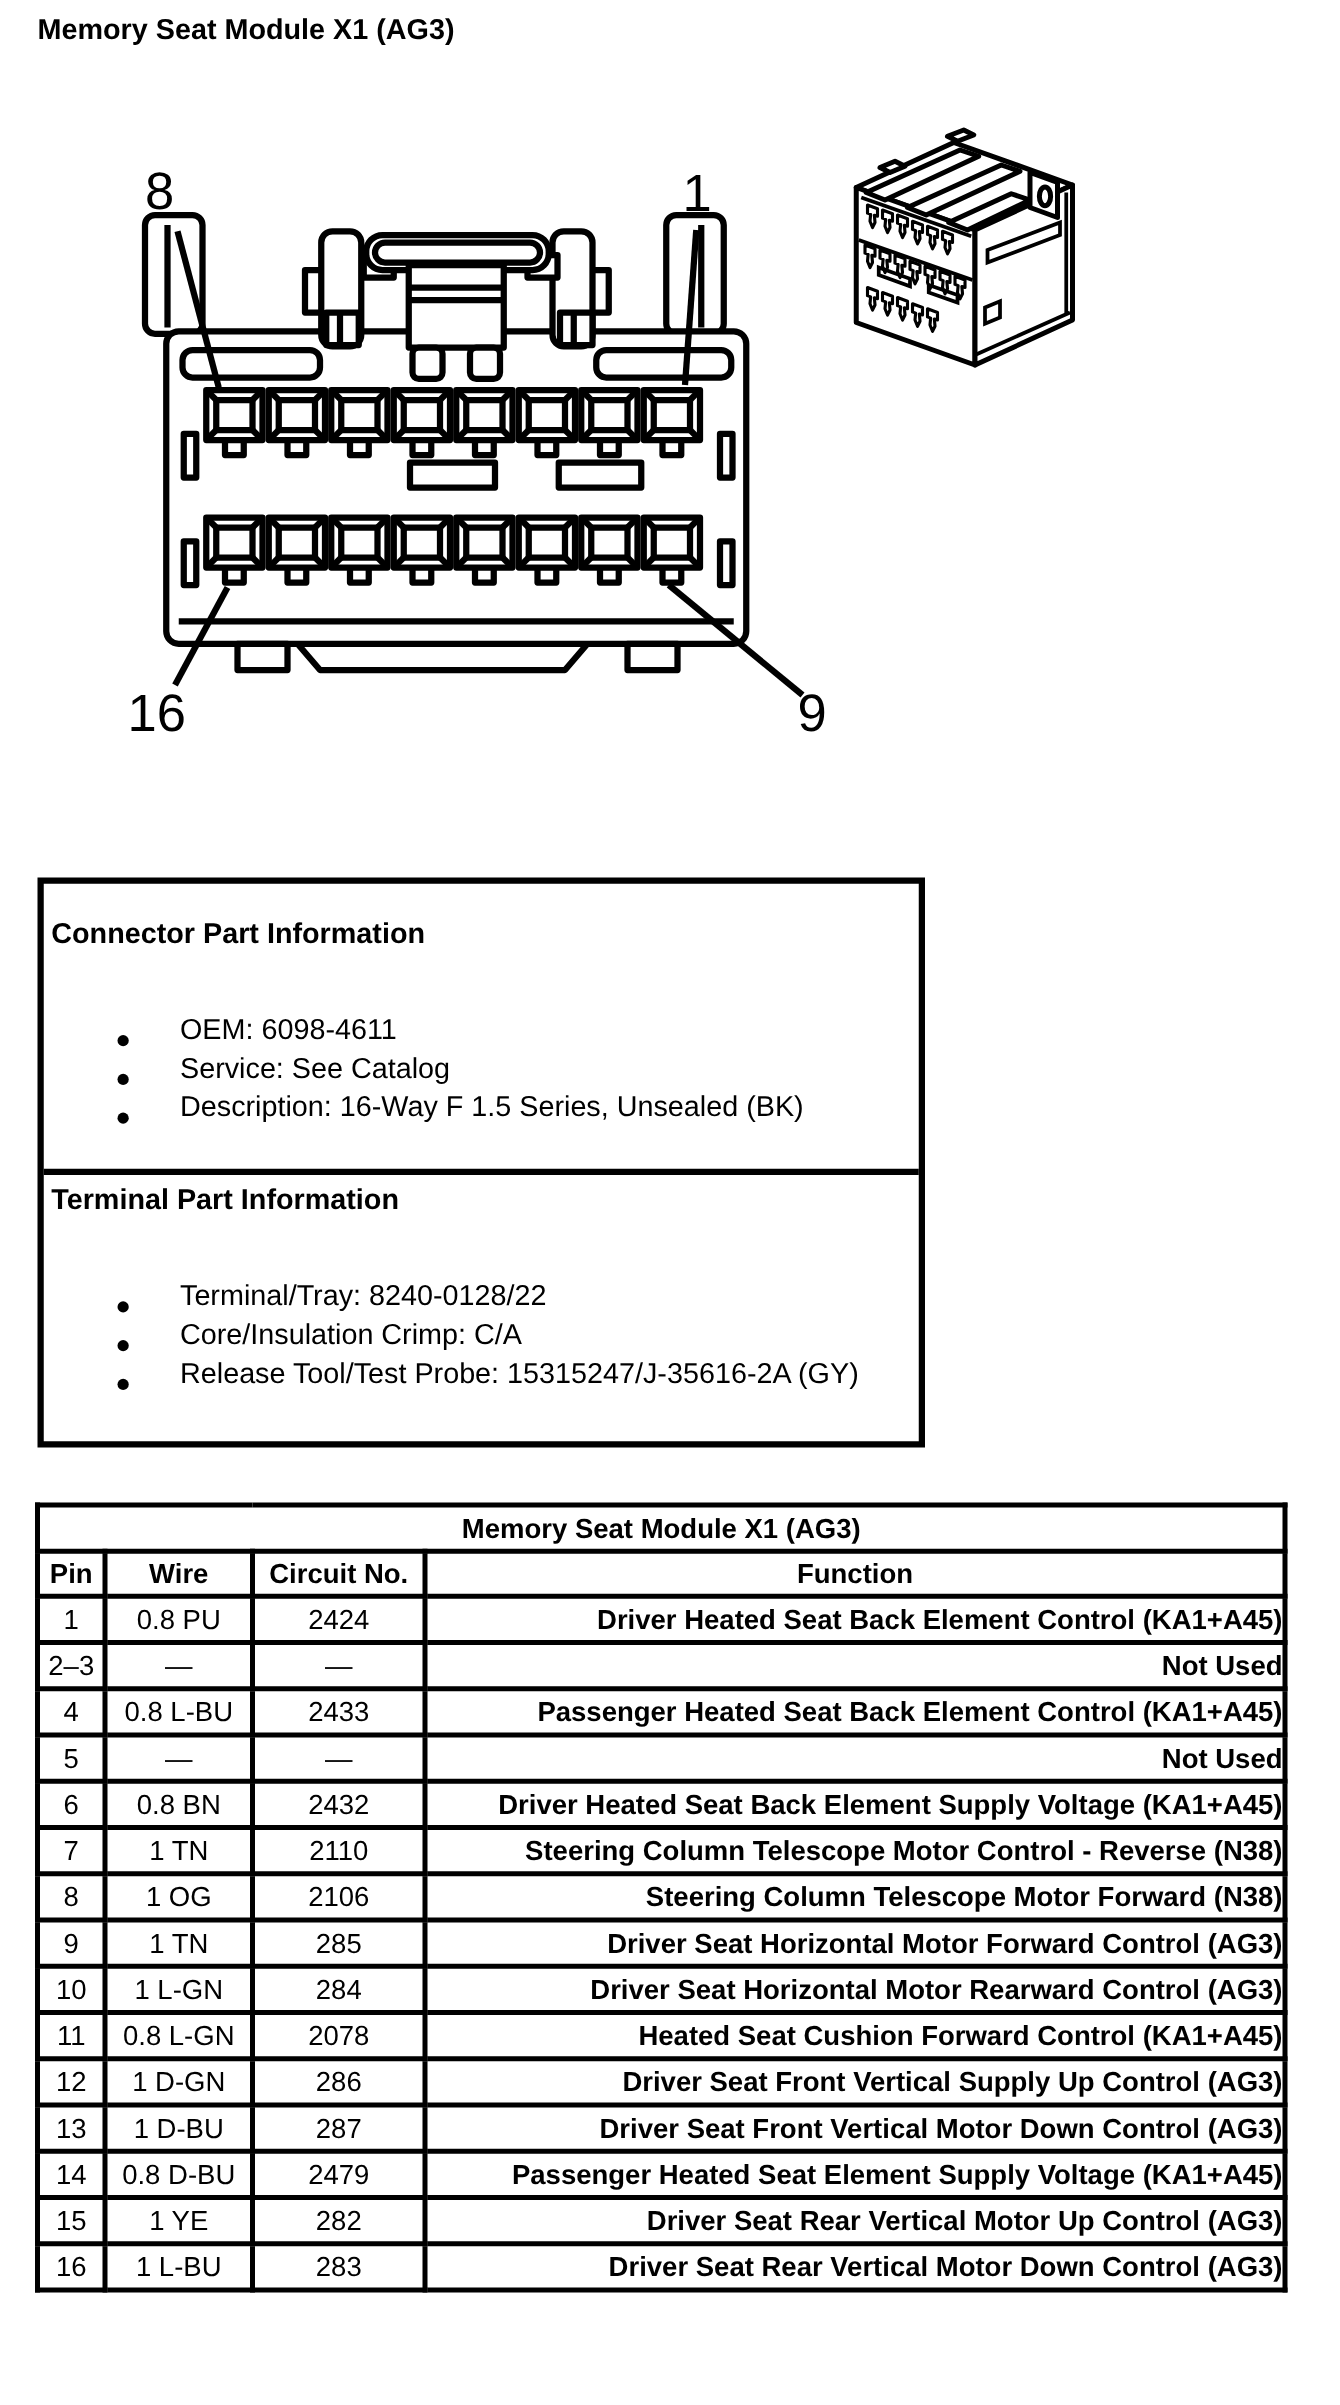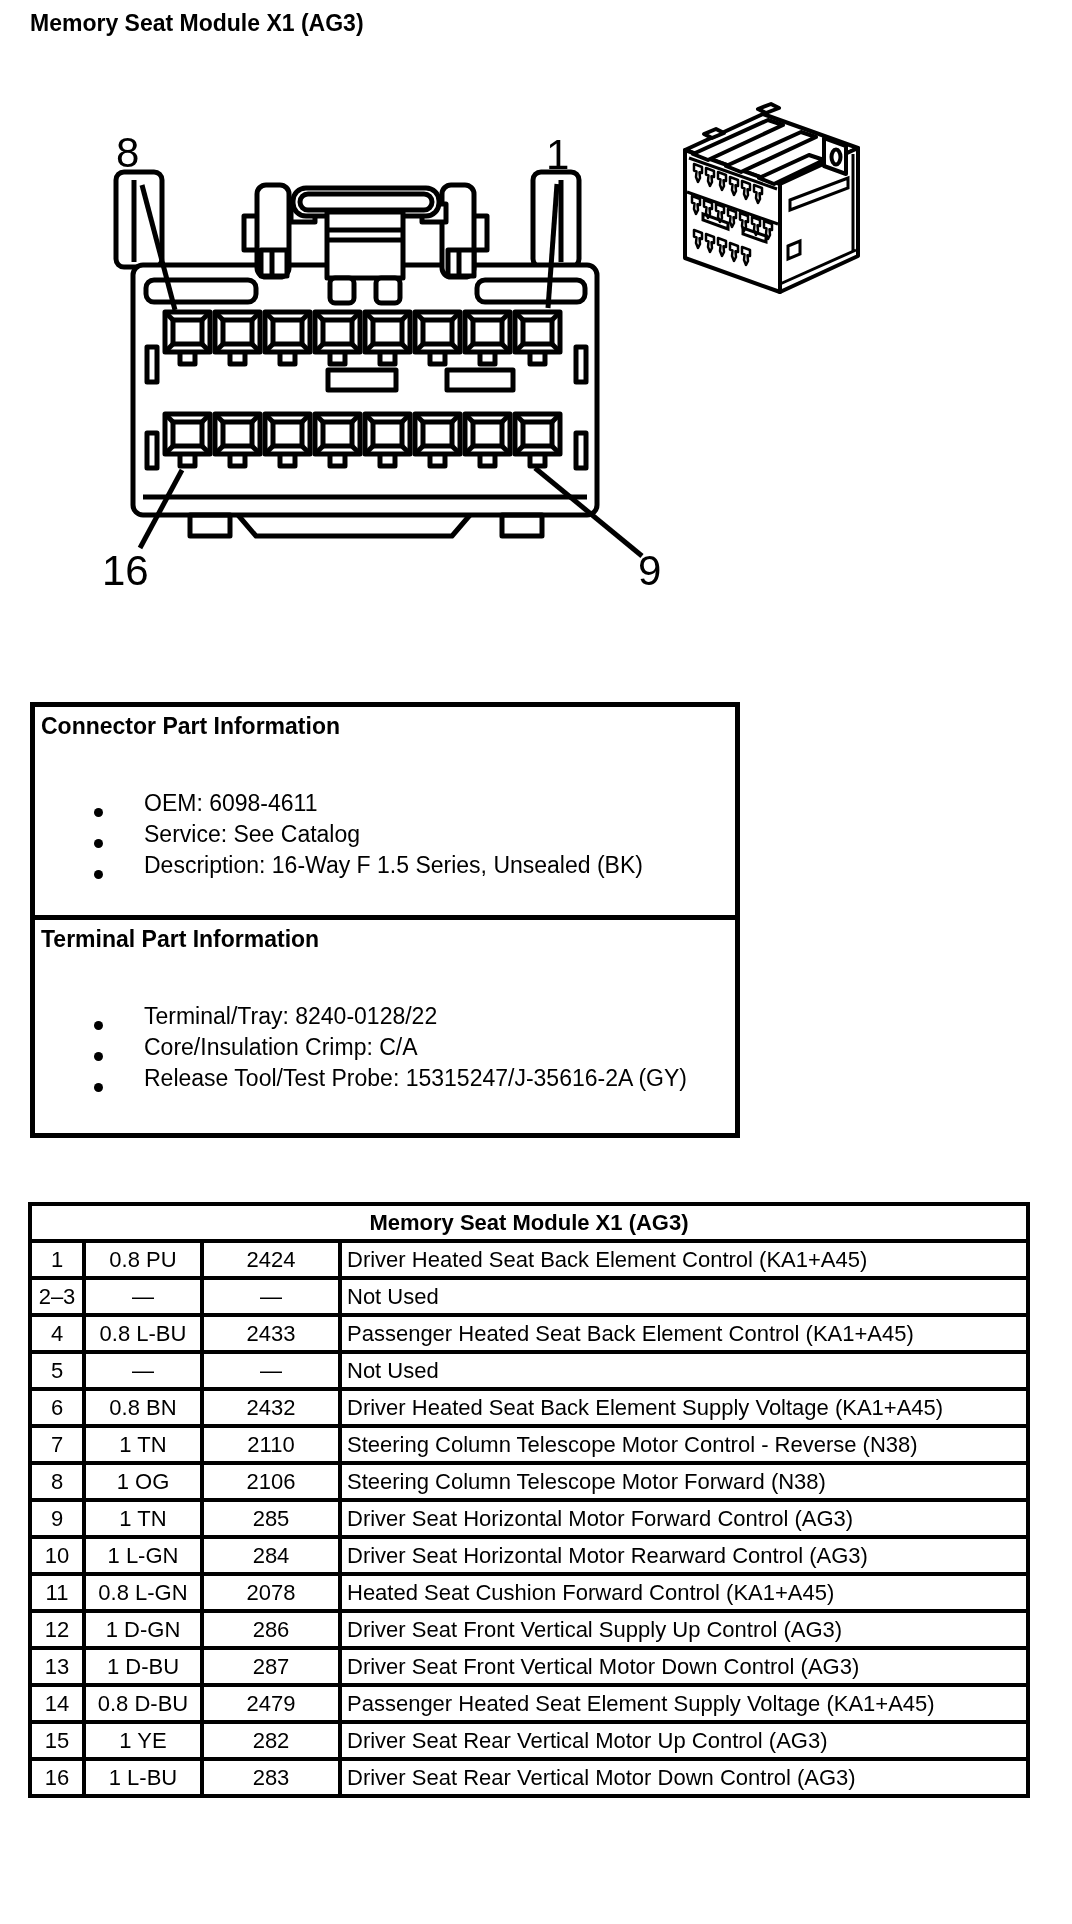--- a/index.html
+++ b/index.html
@@ -26,42 +26,42 @@
   .pl-8  { left:116px; top:132px; }
   .pl-1  { left:546px; top:134px; }
   .pl-16 { left:102px; top:550px; }
   .pl-9  { left:638px; top:550px; }
   
   .infobox {
     position:absolute; left:30px; top:702px; width:710px;
     border:5px solid var(--ink);
   }
   .info-section { padding:6px 8px 0 6px; height:213px; overflow:hidden; }
-  .info-section.first { border-bottom:5px solid var(--ink); }
+  .info-section.first { border-bottom:5px solid var(--ink);margin-top:20px; }
   .info-heading { font-size:23px; font-weight:bold; }
   .info-list { list-style:none; margin:46px 0 0 0; padding:0; }
   .info-list li { display:flex; align-items:flex-end; height:31px; font-size:23px; white-space:nowrap; }
   .bullet-dot {
     flex:0 0 auto; width:9px; height:9px; border-radius:50%;
     background:var(--ink); margin-left:53px; margin-right:41px;
   }
   
   .pin-table {
     position:absolute; left:28px; top:1202px; width:1002px;
     border-collapse:collapse; table-layout:fixed;
     border:4px solid var(--ink); font-size:22px;
   }
   .pin-table th, .pin-table td {
     border:4px solid var(--ink); padding:0; white-space:nowrap; overflow:hidden;
     text-align:center; vertical-align:middle;
   }
   .pin-table .t-title th { height:37px; font-size:22px; font-weight:bold; }
   .pin-table .t-cols  th { height:36px; font-weight:bold; }
   .pin-table td { height:37px; }
-  .pin-table td.c-fn { text-align:left; padding-left:5px; }
+  .pin-table td.c-fn { text-align:right; padding-left:5px;font-weight:bold; }
   svg { display:block; }
 </style>
 </head>
 <body>
 
 <div class="page-title">Memory Seat Module X1 (AG3)</div>
 
 <div class="figure">
 
   <svg class="front-svg" width="600" height="460" viewBox="80 120 600 460">
@@ -258,20 +258,26 @@
   <colgroup>
     <col style="width:54px">
       <col style="width:118px">
       <col style="width:138px">
       <col>
   </colgroup>
   <thead>
     <tr class="t-title">
       <th colspan="4">Memory Seat Module X1 (AG3)</th>
     </tr>
+    <tr class="t-cols">
+      <th>Pin</th>
+      <th>Wire</th>
+      <th>Circuit No.</th>
+      <th>Function</th>
+    </tr>
   </thead>
   <tbody>
 
       <tr>
         <td class="c-pin">1</td>
         <td class="c-wire">0.8 PU</td>
         <td class="c-circ">2424</td>
         <td class="c-fn">Driver Heated Seat Back Element Control (KA1+A45)</td>
       </tr>
 

